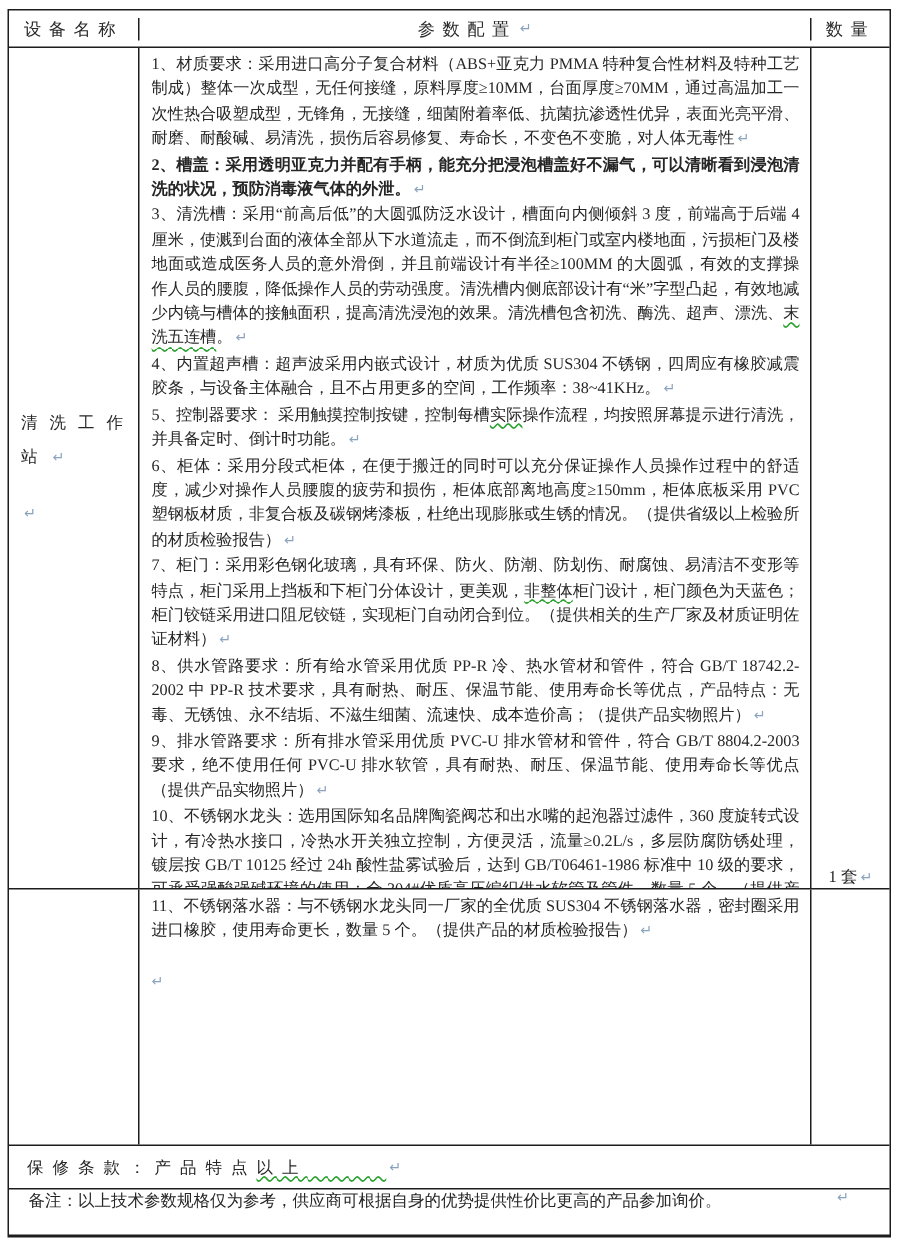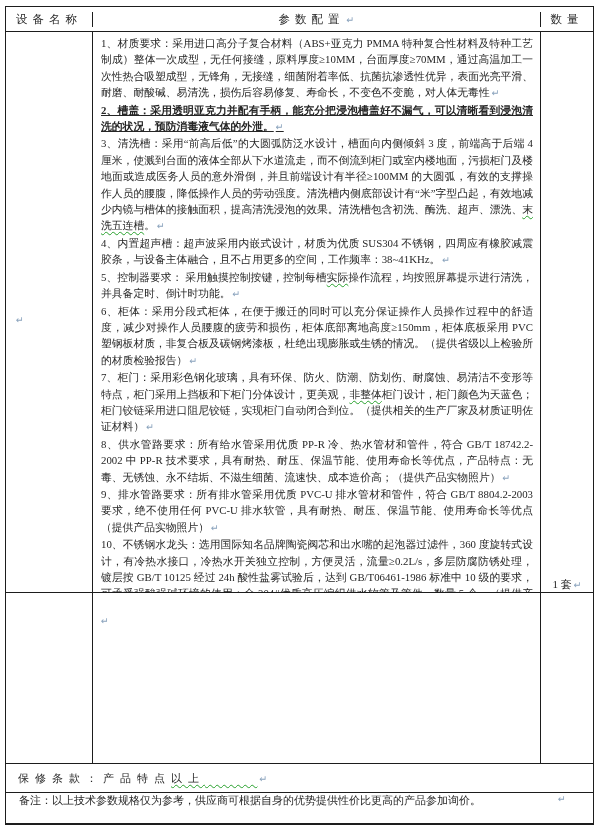--- a/index.html
+++ b/index.html
@@ -41,21 +41,21 @@
     display:flex; align-items:flex-end; justify-content:center;
     font-size:11px;
   }
 
   .cell-specs {
     padding:3px 7px 0 8px;
     font-size:10.8px; line-height:16.4px;
     text-align:justify; text-justify:inter-ideograph;
   }
   .cell-specs p { margin:0; }
-  .para-bold { font-weight:bold;text-decoration:underline; }
+  .para-bold { font-weight:bold; }
 
   .pilcrow {
     color:#8aa3bd; font-family:"DejaVu Sans",sans-serif;
     font-size:9.5px; margin-left:2px; font-weight:normal;
   }
   .wavy {
     text-decoration-line:underline;
     text-decoration-style:wavy;
     text-decoration-color:#27a02c;
     text-decoration-thickness:1px;
@@ -90,20 +90,21 @@
       <span>参数配置</span>
       <span class="pilcrow" style="letter-spacing:0">↵</span>
     </div>
     <div class="td col3">
       <span>数量</span>
     </div>
   </div>
 
   <div class="tr row-main">
     <div class="td col1 cell-device">
+      <div><span>清洗工作站</span><span class="pilcrow" style="letter-spacing:0">↵</span></div>
       <div style="letter-spacing:0;margin-top:14px;"><span class="pilcrow">↵</span></div>
     </div>
 
     <div class="td col2 cell-specs">
       <p><span>1、材质要求：采用进口高分子复合材料（ABS+亚克力 PMMA 特种复合性材料及特种工艺制成）整体一次成型，无任何接缝，原料厚度≥10MM，台面厚度≥70MM，通过高温加工一次性热合吸塑成型，无锋角，无接缝，细菌附着率低、抗菌抗渗透性优异，表面光亮平滑、耐磨、耐酸碱、易清洗，损伤后容易修复、寿命长，不变色不变脆，对人体无毒性</span><span class="pilcrow">↵</span></p>
       <p class="para-bold"><span>2、槽盖：采用透明亚克力并配有手柄，能充分把浸泡槽盖好不漏气，可以清晰看到浸泡清洗的状况，预防消毒液气体的外泄。</span><span class="pilcrow">↵</span></p>
       <p><span>3、清洗槽：采用“前高后低”的大圆弧防泛水设计，槽面向内侧倾斜 3 度，前端高于后端 4 厘米，使溅到台面的液体全部从下水道流走，而不倒流到柜门或室内楼地面，污损柜门及楼地面或造成医务人员的意外滑倒，并且前端设计有半径≥100MM 的大圆弧，有效的支撑操作人员的腰腹，降低操作人员的劳动强度。清洗槽内侧底部设计有“米”字型凸起，有效地减少内镜与槽体的接触面积，提高清洗浸泡的效果。清洗槽包含初洗、酶洗、超声、漂洗、</span><span class="wavy">末洗五连槽</span><span>。</span><span class="pilcrow">↵</span></p>
       <p><span>4、内置超声槽：超声波采用内嵌式设计，材质为优质 SUS304 不锈钢，四周应有橡胶减震胶条，与设备主体融合，且不占用更多的空间，工作频率：38~41KHz。</span><span class="pilcrow">↵</span></p>
       <p><span>5、控制器要求： 采用触摸控制按键，控制每槽</span><span class="wavy">实际</span><span>操作流程，均按照屏幕提示进行清洗，并具备定时、倒计时功能。</span><span class="pilcrow">↵</span></p>
       <p><span>6、柜体：采用分段式柜体，在便于搬迁的同时可以充分保证操作人员操作过程中的舒适度，减少对操作人员腰腹的疲劳和损伤，柜体底部离地高度≥150mm，柜体底板采用 PVC 塑钢板材质，非复合板及碳钢烤漆板，杜绝出现膨胀或生锈的情况。（提供省级以上检验所的材质检验报告）</span><span class="pilcrow">↵</span></p>
@@ -114,20 +115,21 @@
     </div>
 
     <div class="td col3 cell-qty">
       <span><span>1 套</span><span class="pilcrow">↵</span></span>
     </div>
   </div>
 
   <div class="tr row-cont">
     <div class="td col1"></div>
     <div class="td col2 cell-specs">
+      <p><span>11、不锈钢落水器：与不锈钢水龙头同一厂家的全优质 SUS304 不锈钢落水器，密封圈采用进口橡胶，使用寿命更长，数量 5 个。（提供产品的材质检验报告）</span><span class="pilcrow">↵</span></p>
       <p class="empty-para"><span class="pilcrow" style="margin-left:0">↵</span></p>
     </div>
     <div class="td col3"></div>
   </div>
 
   <div class="tr row-warranty">
     <div class="full">
       <span class="nowrap">保修条款：</span>
       <span class="nowrap">产品特点</span>
       <span class="nowrap wavy wavy-trail">以上</span>

